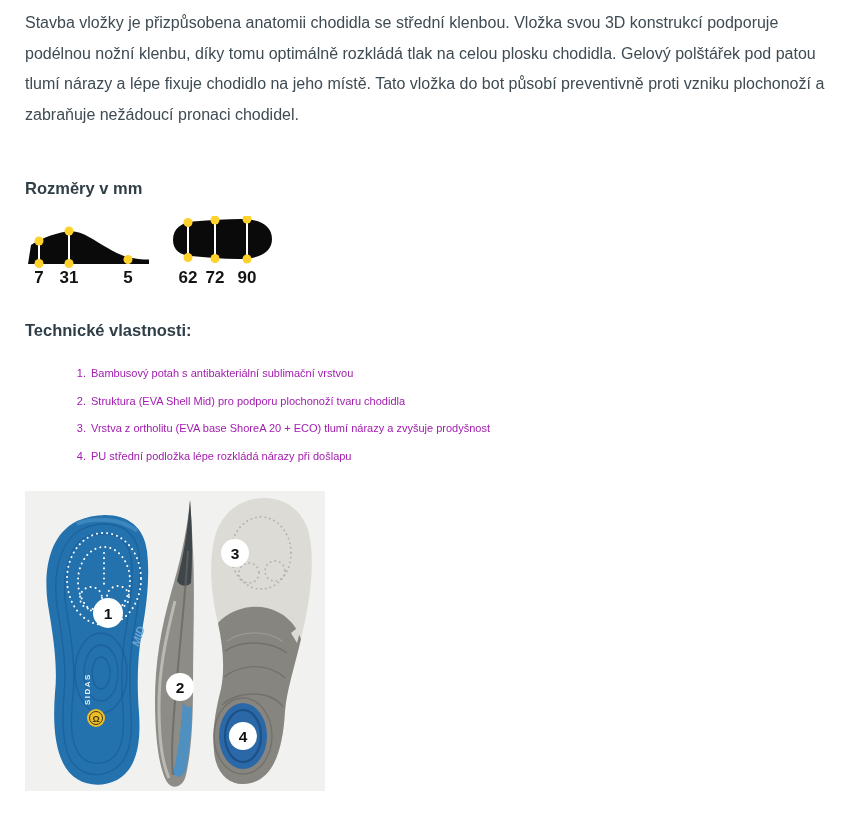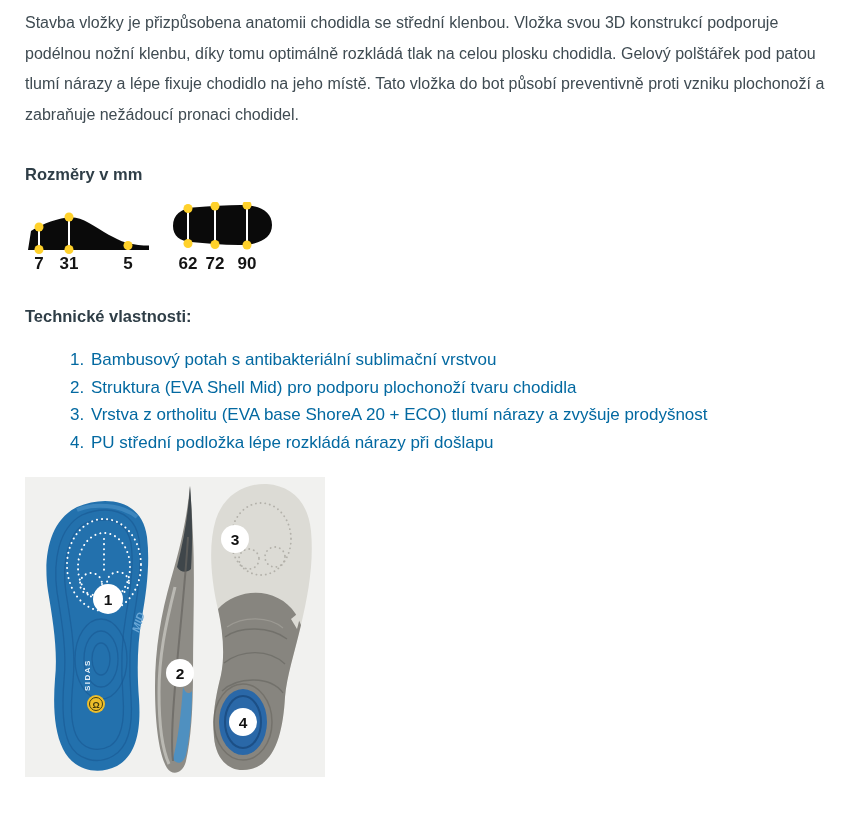--- a/index.html
+++ b/index.html
@@ -23,39 +23,39 @@
     line-height: 30.5px;
     color: #3f4b52;
   }
   .section-heading {
     margin: 0;
     font-size: 16.5px;
     font-weight: bold;
     color: #2f3e47;
     line-height: 20px;
   }
-  .heading-dimensions { margin-top: 34px; }
+  .heading-dimensions { margin-top: 48px; }
   .heading-technical  { margin-top: 30px; }
   .diagrams {
     margin-top: 18px;
     width: 270px;
     height: 74px;
   }
   .diagram-label {
     font-family: "Liberation Sans", sans-serif;
     font-size: 17px;
     font-weight: bold;
     fill: #141414;
   }
   .tech-list {
     margin: 20px 0 0 0;
     padding: 0 0 0 64px;
-    font-size: 17px;
+    font-size: 11px;
     line-height: 27.6px;
-    color: #0369a1;
+    color: #a21caf;
   }
   .tech-list li { padding-left: 2px; }
   .photo {
     margin-top: 21px;
     width: 300px;
     height: 300px;
     background: #f1f1ef;
   }
   .callout-circle { fill: #ffffff; }
   .callout-num {

